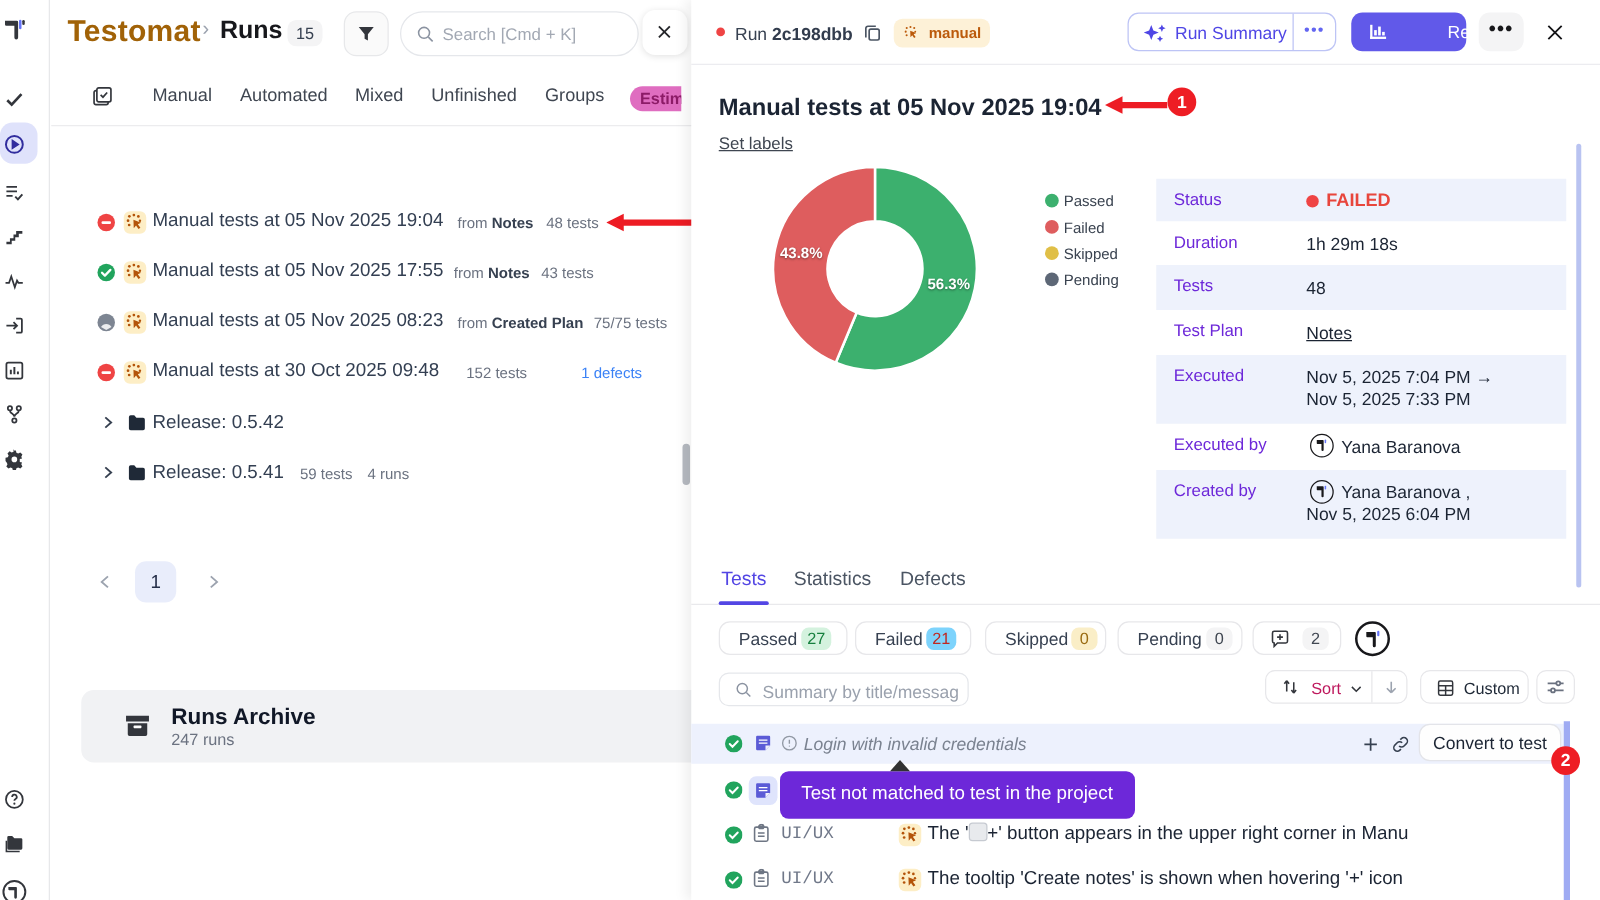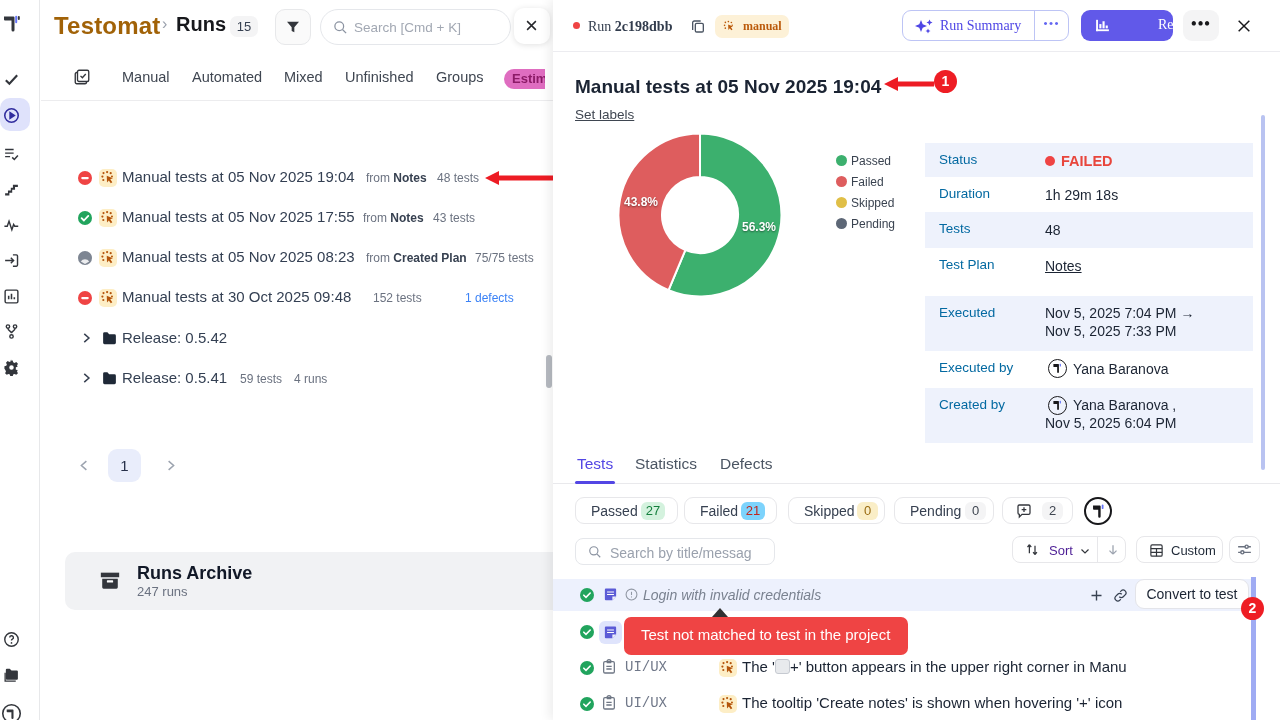--- a/index.html
+++ b/index.html
@@ -47,41 +47,41 @@
 
 #archive { position:absolute; left:24px; top:552px; width:489px; height:58px; background:#f1f2f4; border-radius:10px 0 0 10px; }
 #archive .t1 { position:absolute; left:72px; top:11px; font-size:18px; font-weight:bold; color:#111827; }
 #archive .t2 { position:absolute; left:72px; top:32px; font-size:13px; color:#6b7280; }
 
 
 #lp-sb { position:absolute; left:546px; top:355px; width:6px; height:33px; background:#b6bac1; border-radius:3px; z-index:25; }
 
 
 #rp { position:absolute; left:553px; top:0; width:727px; height:720px; background:#fff; box-shadow:-4px 0 10px rgba(0,0,0,.07); z-index:40; }
-#rp-head { position:absolute; left:0; top:0; width:727px; height:52px; border-bottom:1px solid #ececf0;font-family:Liberation Serif, serif; }
+#rp-head { position:absolute; left:0; top:0; width:727px; height:52px; border-bottom:1px solid #ececf0; }
 .reddot { position:absolute; left:20px; top:22px; width:7px; height:7px; background:#ef4444; border-radius:50%; }
 .runlbl { position:absolute; left:35px; top:19px; font-size:14px; color:#374151; }
 .runlbl b { color:#323c4d; }
 .manualbadge { position:absolute; left:162px; top:15px; height:23px; background:#fdf1d7; border-radius:7px; padding:0 7px 0 28px; font-size:12px; font-weight:bold; color:#bb5a0b; line-height:23px; }
 .btn-rs { position:absolute; left:349px; top:10px; width:167px; height:31px; border:1px solid #bdc4f5; border-radius:9px; background:#fff; }
 .btn-rs .lbl { position:absolute; left:37px; top:7px; font-size:14px; color:#4f46e5; }
 .btn-rs .dots { position:absolute; right:0; top:0; width:34px; height:29px; border-left:1px solid #bdc4f5; color:#6366f1; text-align:center; line-height:26px; font-size:13px; letter-spacing:1px; }
 .btn-report { position:absolute; left:528px; top:10px; width:92px; height:31px; background:#6159e9; border-radius:9px; }
 .btn-report .lbl { position:absolute; left:39px; top:7px; font-size:14px; color:#fff;margin-left:38px; }
 .btn-more { position:absolute; left:630px; top:10px; width:36px; height:31px; background:#f4f4f5; border-radius:9px; color:#18181b; text-align:center; line-height:27px; font-size:16px; letter-spacing:1px; font-weight:bold; }
 .rp-x { position:absolute; left:683px; top:18px; width:16px; height:16px; }
 
 #rp-title { position:absolute; left:22px; top:76px; font-size:19px; font-weight:bold; color:#1b2433; }
 #setlabels { position:absolute; left:22px; top:107px; font-size:13.5px; color:#3f4651; text-decoration:underline; }
 
 
 #stable { position:absolute; left:372px; top:143px; width:328px; }
 .srow { position:relative; width:328px; }
 .srow.blue { background:#eef2fc; }
-.slabel { position:absolute; left:14px; top:9px; font-size:13.5px; color:#0369a1; }
+.slabel { position:absolute; left:14px; top:9px; font-size:13.5px; color:#6d28d9; }
 .sval { position:absolute; left:120px; top:10px; font-size:14px; color:#1b2433; }
 
 
 .lgd { position:absolute; font-size:12px; color:#3a4350; }
 .lgd i { position:absolute; left:-15px; top:1px; width:11px; height:11px; border-radius:50%; }
 
 
 #rp-sb1 { position:absolute; left:708px; top:115px; width:4px; height:355px; background:#b9c3f1; border-radius:2px; }
 
 
@@ -105,21 +105,21 @@
 
 
 .trow { position:absolute; left:0; width:698px; height:36px; }
 .trow.hl { background:#edf1fd; }
 .tcheck { position:absolute; left:27px; top:11px; width:14px; height:14px; }
 .trow .ital { position:absolute; left:90px; top:8px; font-size:14px; font-style:italic; color:#7a8290; }
 .uiux { position:absolute; left:72px; top:9px; font-family:"Liberation Mono",monospace; font-size:14px; color:#707889; }
 .ttext { position:absolute; left:189px; top:8px; font-size:15px; color:#1b2433; }
 .minibox { position:absolute; left:166px; top:9px; width:18px; height:18px; background:#fdeec6; border-radius:5px; }
 .convert { position:absolute; left:582px; top:0px; width:114px; height:30px; background:#fefefe; border:1px solid #e3e4e9; border-radius:9px; font-size:14px; color:#1b2433; text-align:center; line-height:28px; }
-#tooltip { position:absolute; left:71px; top:617px; width:284px; height:38px; background:#ef4444; border-radius:7px; z-index:20;text-align:center; }
+#tooltip { position:absolute; left:71px; top:617px; width:284px; height:38px; background:#6d28d9; border-radius:7px; z-index:20;text-align:center; }
 #tooltip .txt { position:absolute; left:17px; top:9px; font-size:15px; color:#fff; }
 #tooltip .caret { position:absolute; left:88px; top:-9px; width:0; height:0; border-left:8px solid transparent; border-right:8px solid transparent; border-bottom:9px solid #323232; }
 #rp-sb2 { position:absolute; left:698px; top:577px; width:5px; height:143px; background:#9fabf3; }
 
 
 .anno-circle { position:absolute; width:23px; height:23px; background:#ee1d24; border-radius:50%; color:#fff; font-size:14px; font-weight:bold; text-align:center; line-height:23px; z-index:50; }
 </style>
 </head>
 <body>
 <div id="page">
@@ -413,21 +413,21 @@
       <div style="position:absolute;left:136px;top:10px;font-size:14.5px;font-weight:bold;color:#e8463c">FAILED</div>
     </div>
     <div class="srow" style="height:35px">
           <div class="slabel">Duration</div>
           <div class="sval">1h 29m 18s</div>
         </div>
     <div class="srow blue" style="height:36px">
           <div class="slabel">Tests</div>
           <div class="sval">48</div>
         </div>
-    <div class="srow" style="height:48px">
+    <div class="srow" style="height:36px">
           <div class="slabel">Test Plan</div>
           <div class="sval" style="text-decoration:underline">Notes</div>
         </div>
     <div class="srow blue" style="height:55px">
       <div class="slabel">Executed</div>
       <div class="sval" style="top:9px">Nov 5, 2025 7:04 PM →</div>
       <div class="sval" style="top:27px">Nov 5, 2025 7:33 PM</div>
     </div>
     <div class="srow" style="height:37px">
       <div class="slabel">Executed by</div>
@@ -484,29 +484,29 @@
           <path d="M5.5 5h6.2a.7.7 0 0 1 .7.7V15a1.1 1.1 0 0 1-2.2 0V8.9H6.2a.7.7 0 0 1-.7-.7V5z" fill="#18181b"></path>
           <rect x="13.4" y="4.2" width="1.6" height="4" rx=".8" fill="#6574f8"></rect>
         </svg>
   </div>
 
   <div class="search2">
     <svg viewBox="0 0 24 24" style="position:absolute;left:12px;top:6px;width:14px;height:14px;fill:none;stroke:#8b93a1;stroke-width:2">
           <circle cx="10" cy="10" r="7"></circle>
           <path d="M15.5 15.5 21 21"></path>
         </svg>
-    <div class="ph">Search by title/messag</div>
+    <div class="ph">Summary by title/messag</div>
   </div>
 
   <div class="sortchip">
     <svg viewBox="0 0 24 24" style="position:absolute;left:12px;top:5px;width:15px;height:15px;fill:none;stroke:#33363c;stroke-width:2">
           <path d="M7 4v14M7 4 4 8M7 4l3 4"></path>
           <path d="M16 20V6M16 20l-3-4M16 20l3-4"></path>
         </svg>
-    <div style="position:absolute;left:36px;top:6px;font-size:13px;color:#4c1d95">Sort</div>
+    <div style="position:absolute;left:36px;top:6px;font-size:13px;color:#be185d">Sort</div>
     <svg viewBox="0 0 24 24" style="position:absolute;left:66px;top:8px;width:12px;height:12px;fill:none;stroke:#33363c;stroke-width:2.4">
           <path d="M5 9l7 7 7-7"></path>
         </svg>
     <div style="position:absolute;left:84px;top:0;width:1px;height:25px;background:#e7e7ea"></div>
     <svg viewBox="0 0 24 24" style="position:absolute;left:93px;top:6px;width:14px;height:14px;fill:none;stroke:#9ca3af;stroke-width:2.2">
           <path d="M12 4v15M12 19l-6-6M12 19l6-6"></path>
         </svg>
   </div>
   <div class="customchip">
     <svg viewBox="0 0 24 24" style="position:absolute;left:12px;top:6px;width:15px;height:15px;fill:none;stroke:#33363c;stroke-width:1.9">

